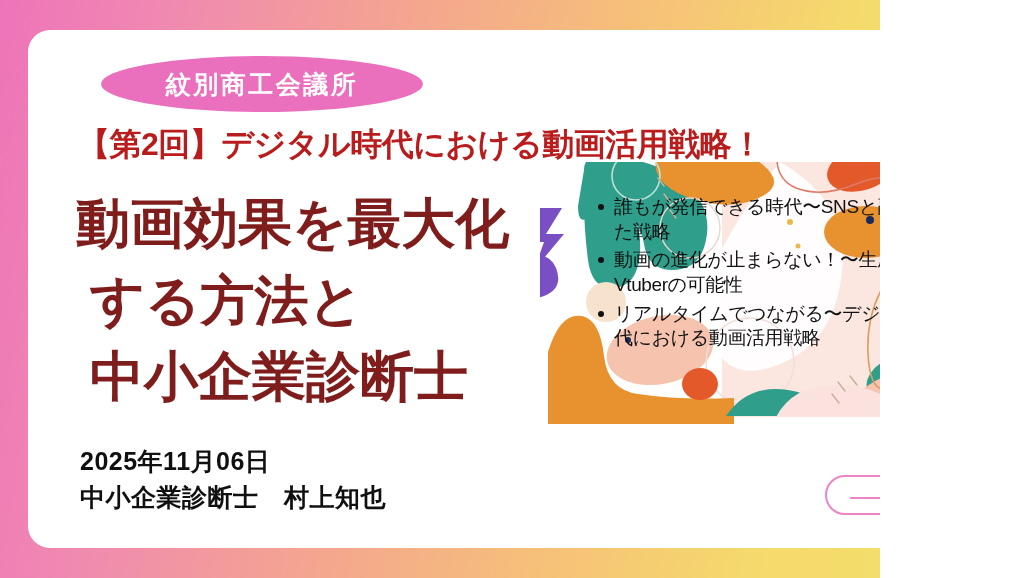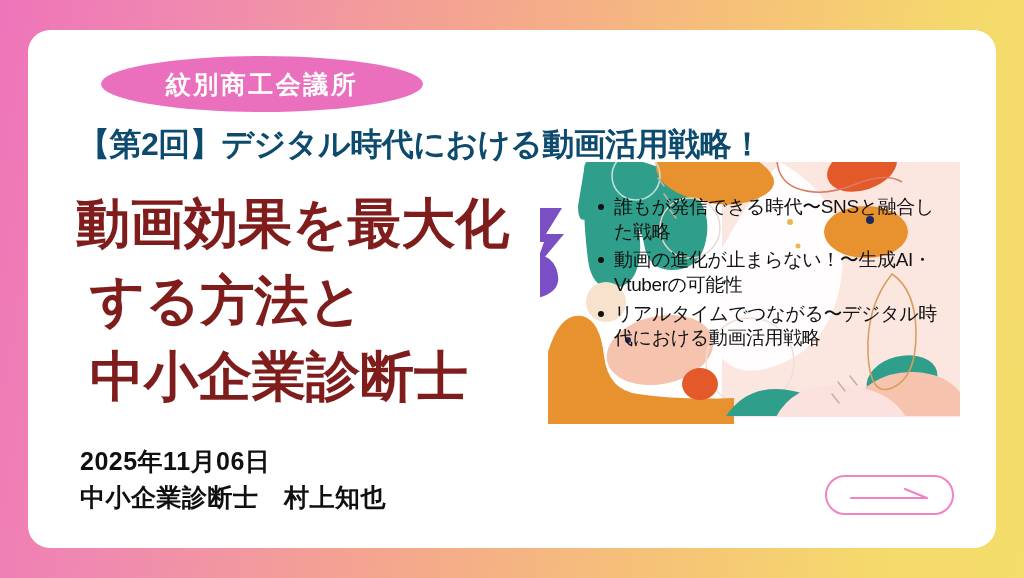--- a/index.html
+++ b/index.html
@@ -5,21 +5,21 @@
   * { margin:0; padding:0; box-sizing:border-box; }
 
   html, body {
     width:1024px; height:578px;
     overflow:hidden;
     font-family:"Liberation Sans","DejaVu Sans",sans-serif;
   }
 
   #slide {
     position:relative;
-    width:1024px; height:578px;
+    width:880px; height:578px;
     background:linear-gradient(100deg,#ee74b9 0%,#f08ab0 18%,#f4a58f 42%,#f6c178 66%,#f5d96c 86%,#f4dd6b 100%);
     overflow:hidden;
   }
 
   
   #card {
     position:absolute;
     left:28px; top:30px;
     width:968px; height:518px;
     background:#ffffff;
@@ -44,21 +44,21 @@
     white-space:nowrap;
     text-shadow:0 0 1px #ea70bd;
   }
 
   
   #kicker {
     position:absolute;
     left:50px; top:93px;
     font-size:32px;
     font-weight:bold;
-    color:#0c4a6e;
+    color:#b91c1c;
     letter-spacing:-0.5px;
     white-space:nowrap;
     text-shadow:1.4px 1.4px 0 #ffffff, -0.6px -0.6px 0 #ffffff;
   }
 
   
   #headline {
     position:absolute;
     left:48px; top:155px;
     width:500px;

